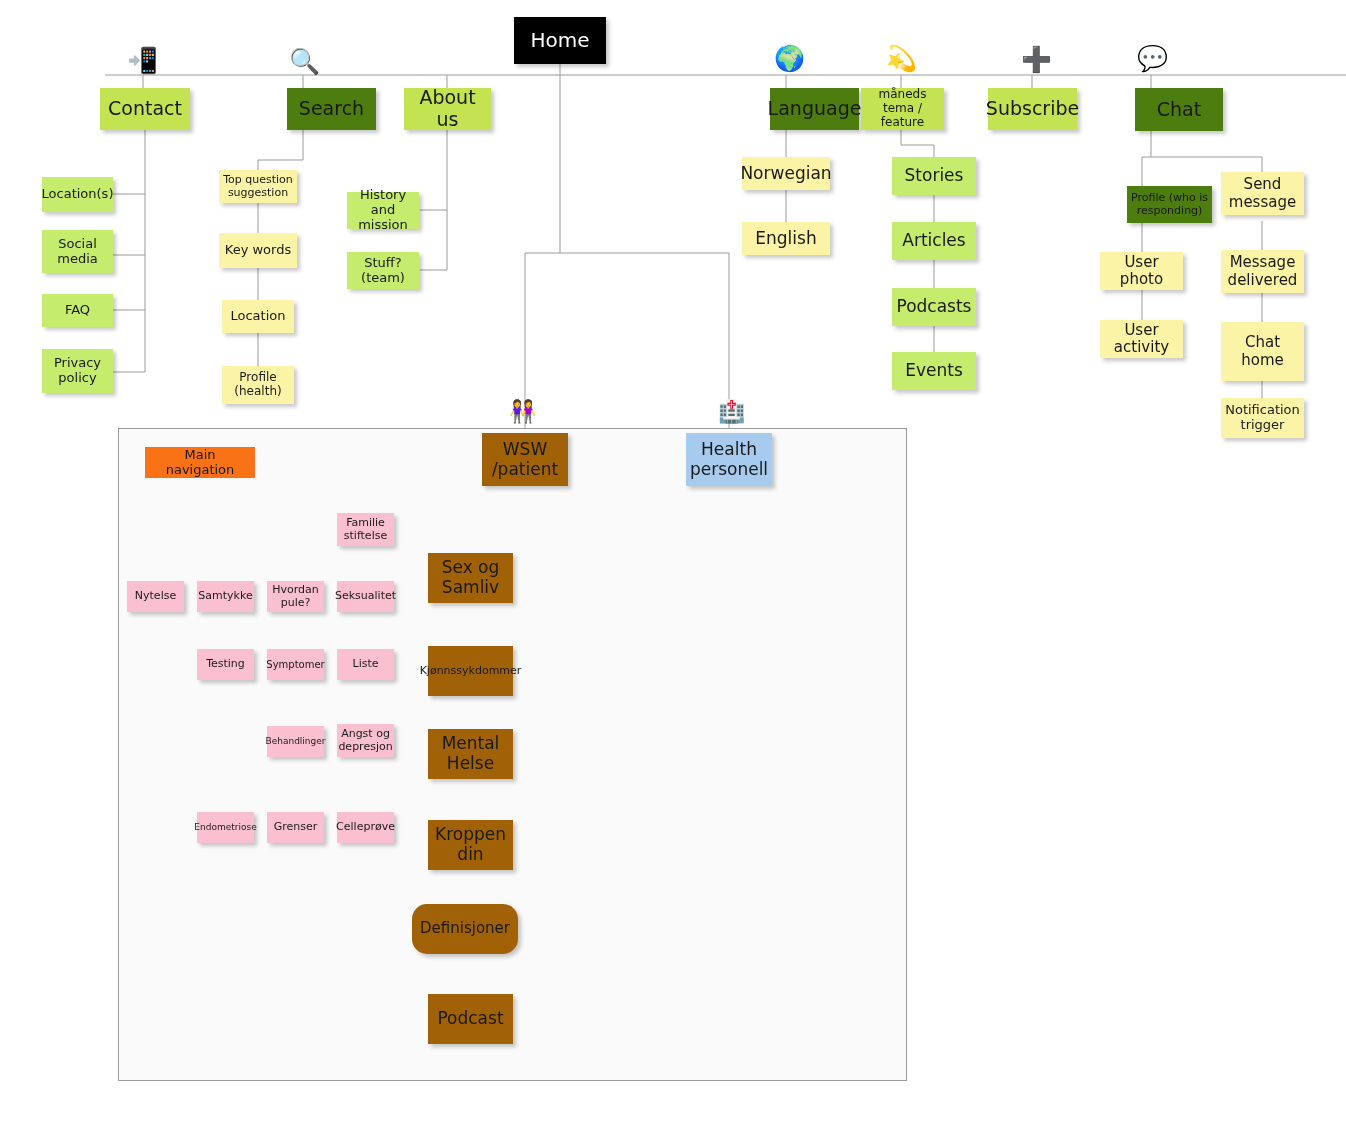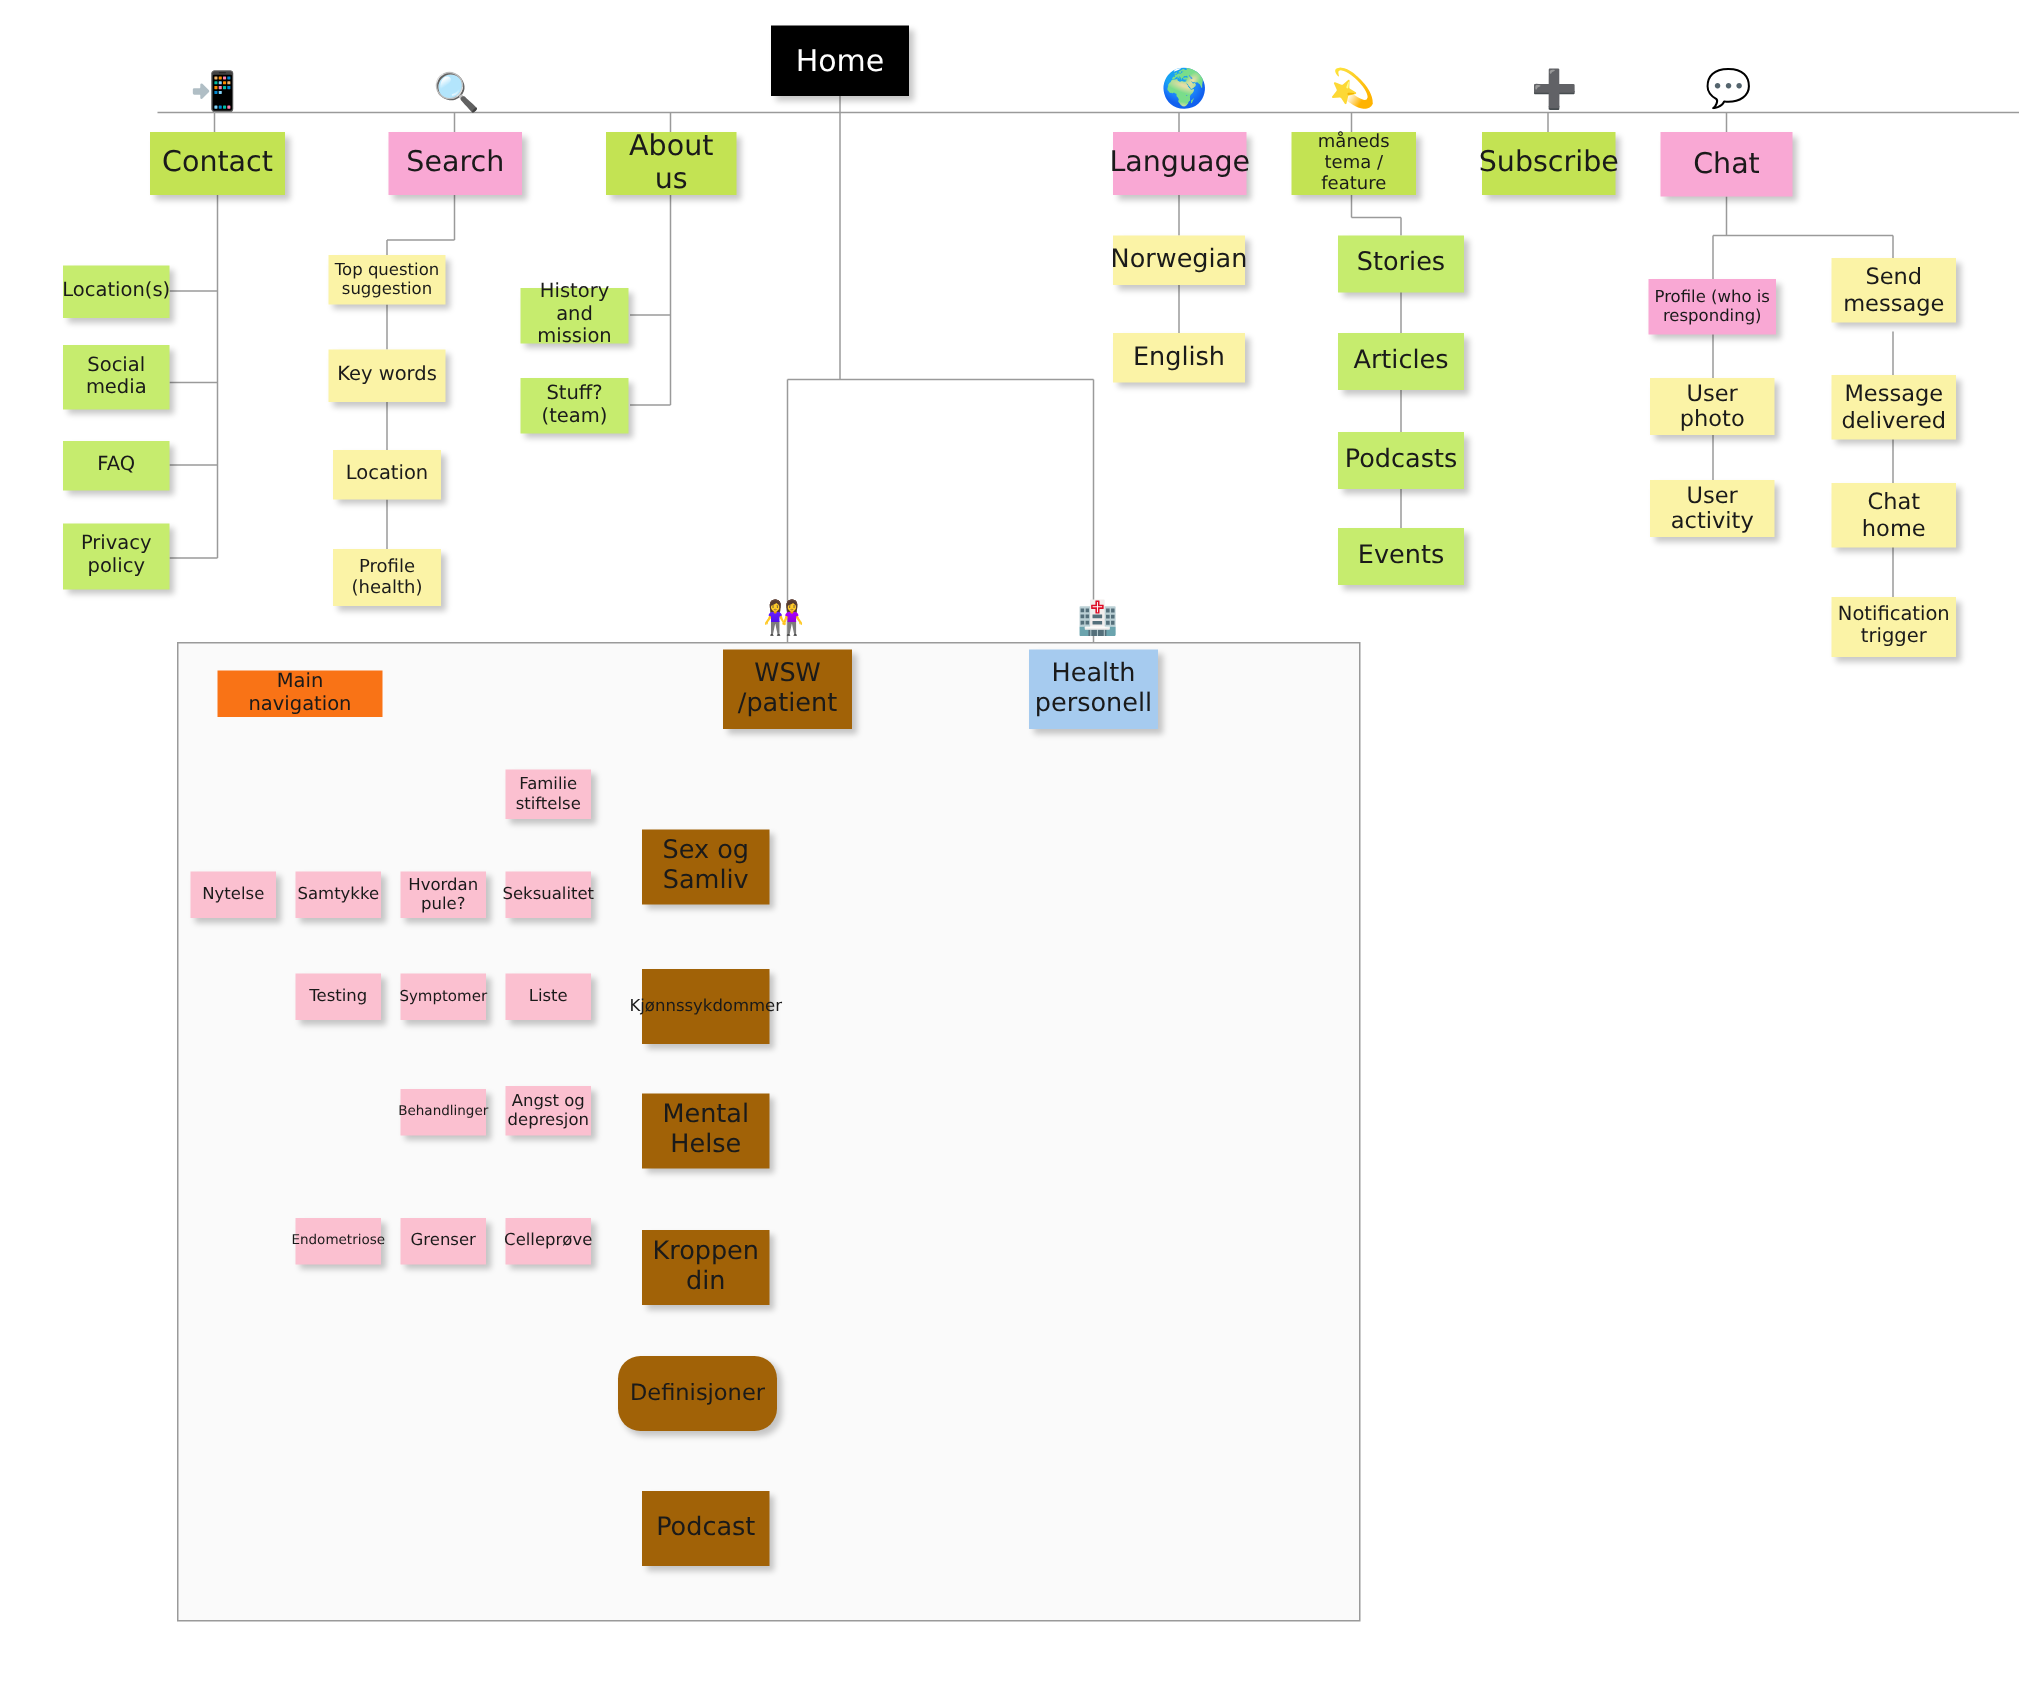--- a/index.html
+++ b/index.html
@@ -21,21 +21,21 @@
     text-align:center;
     color:#1a1a1a;
     line-height:1.15;
     box-shadow:3px 3px 4px rgba(0,0,0,.22);
     padding:2px 4px;
     z-index:5;
   }
   .green    {background:#c3e353;}
   .green2   {background:#c6ec6e;}
   .yellow   {background:#fbf3a6;}
-  .gold     {background:#f9a8d4;}
+  .gold     {background:#4d7c0f;margin-left:28px;}
   .pinkdark {background:#a16207;align-items:center;}
   .pinklight{background:#fbc0d0;}
   .blue     {background:#a6cbef;}
   .black    {background:#000000;color:#ffffff;}
   .grey     {background:#f97316;box-shadow:none;}
 
   .t20{font-size:20px;}
   .t19{font-size:19px;}
   .t17{font-size:17px;}
   .t15{font-size:15px;}
@@ -199,21 +199,21 @@
   <div class="note green2 t17" style="left:892px;top:222px;width:84px;height:38px;">Articles</div>
   <div class="note green2 t17" style="left:892px;top:288px;width:84px;height:38px;">Podcasts</div>
   <div class="note green2 t17" style="left:892px;top:352px;width:84px;height:38px;">Events</div>
 
   <div class="note gold t11" style="left:1099px;top:186px;width:85px;height:37px;">Profile (who is responding)</div>
   <div class="note yellow t15" style="left:1100px;top:252px;width:83px;height:38px;">User photo</div>
   <div class="note yellow t15" style="left:1100px;top:320px;width:83px;height:38px;">User activity</div>
 
   <div class="note yellow t15" style="left:1221px;top:172px;width:83px;height:43px;">Send message</div>
   <div class="note yellow t15" style="left:1221px;top:250px;width:83px;height:43px;">Message delivered</div>
-  <div class="note yellow t15" style="left:1221px;top:322px;width:83px;height:43px;">Chat home</div>
+  <div class="note yellow t15" style="left:1221px;top:322px;width:83px;height:59px;">Chat home</div>
   <div class="note yellow t13" style="left:1221px;top:398px;width:83px;height:40px;">Notification trigger</div>
 
   <div class="note pinkdark t17" style="left:482px;top:433px;width:86px;height:53px;flex-direction:column;">
     <span>WSW</span>
     <span>/patient</span>
   </div>
   <div class="note blue t17" style="left:686px;top:433px;width:86px;height:53px;flex-direction:column;">
     <span>Health</span>
     <span>personell</span>
   </div>

